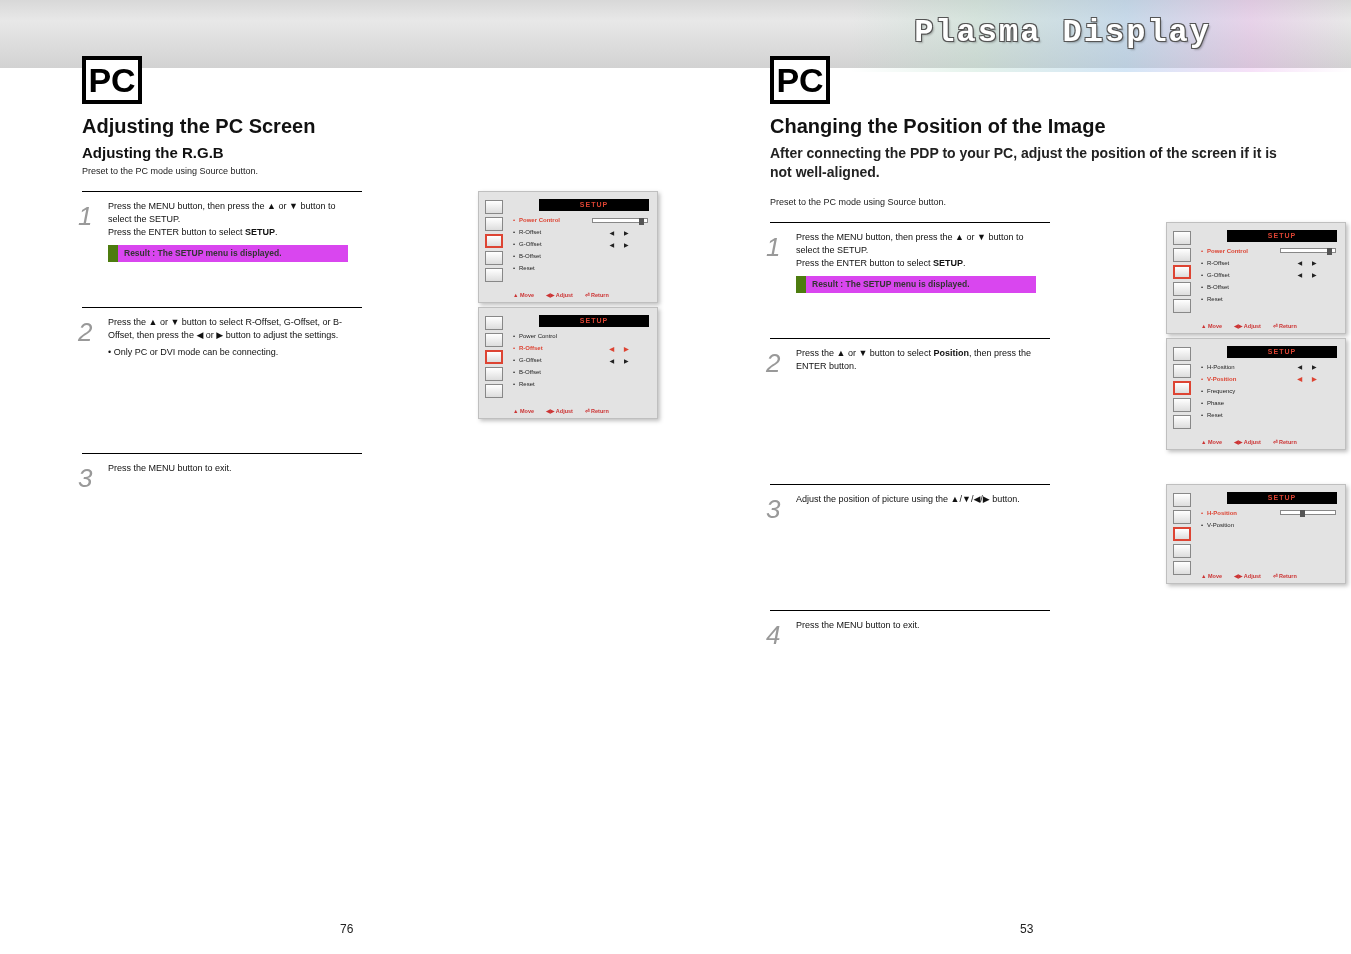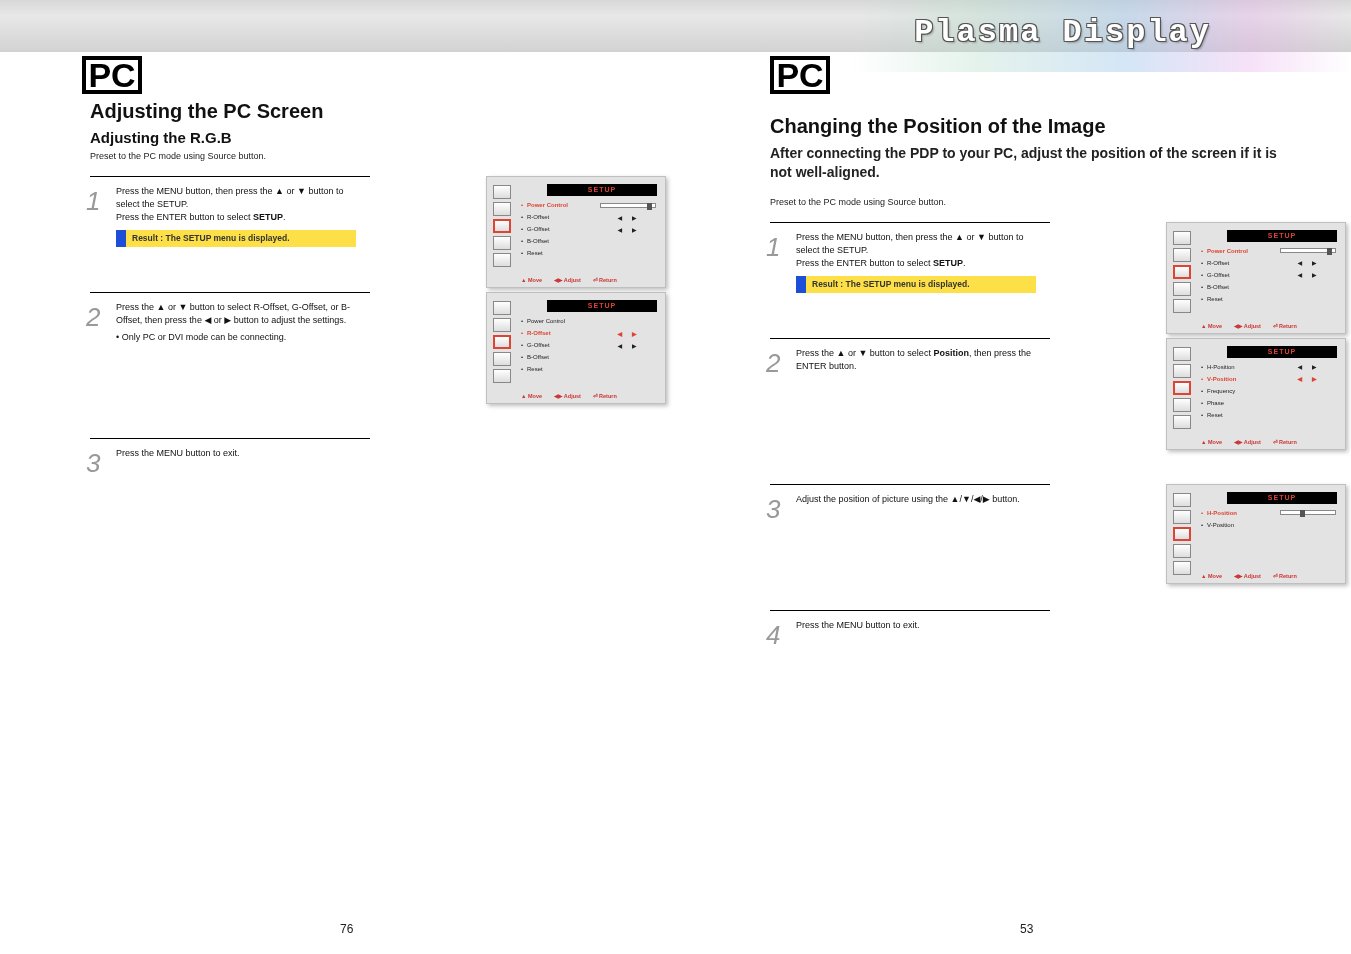--- a/index.html
+++ b/index.html
@@ -7,21 +7,21 @@
     width: 1351px;
     height: 954px;
     background: #ffffff;
     font-family: Arial, Helvetica, sans-serif;
     position: relative;
     overflow: hidden;
   }
   .banner {
     position: absolute;
     top: 0; left: 0; right: 0;
-    height: 52px;
+    height: 68px;
     background: linear-gradient(to bottom, #d8d8d8 0%, #e8e8e8 30%, #d2d2d2 100%);
     padding-left: 28px;
   }
   .banner-art {
     position: absolute;
     right: 0; top: 0;
     width: 500px; height: 72px;
     background: linear-gradient(90deg, rgba(232,232,232,0) 0%, rgba(180,220,200,0.35) 25%, rgba(160,200,235,0.45) 55%, rgba(230,170,235,0.35) 80%, rgba(232,232,232,0) 100%);
   }
   .banner-title {
@@ -29,38 +29,38 @@
     right: 140px; top: 14px;
     font-size: 32px;
     font-family: "Courier New", monospace;
     font-weight: bold;
     color: #ffffff;
     text-shadow: -1px -1px 0 #555, 1px -1px 0 #555, -1px 1px 0 #555, 1px 1px 0 #555, 2px 2px 2px rgba(0,0,0,0.25);
     letter-spacing: 2px;
   }
   .pc-icon {
     position: absolute;
-    width: 60px; height: 38px;
+    width: 60px; height: 48px;
     border: 4px solid #000;
     background: #fff;
     display: flex;
     align-items: center;
     justify-content: center;
     font-weight: 900;
     font-size: 34px;
     font-family: Arial, sans-serif;
   }
   .pc-left { top: 56px; left: 82px; }
   .pc-right { top: 56px; left: 770px; }
 
   .col {
     position: absolute;
     width: 600px;
   }
-  .col-left { top: 100px; left: 82px; margin-left: 8px; }
+  .col-left { top: 115px; left: 82px; }
   .col-right { top: 115px; left: 770px; }
 
   .page-title {
     font-size: 20px;
     font-weight: bold;
     margin-bottom: 6px;
     color: #111;
   }
   .page-sub {
     font-size: 15px;
@@ -100,22 +100,22 @@
   .step-body {
     margin-left: 26px;
     font-size: 9px;
     line-height: 1.45;
     color: #111;
     width: 252px;
   }
   .step-body .bold { font-weight: bold; }
   .result-bar {
     margin-top: 6px;
-    background: #fde047;
-    border-left: 10px solid #1d4ed8;
+    background: #d946ef;
+    border-left: 10px solid #4d7c0f;
     padding: 3px 6px;
     font-size: 8.5px;
     font-weight: bold;
     color: #333;
     width: 240px;
     line-height: 1.3;
   }
 
   .osd {
     position: absolute;

